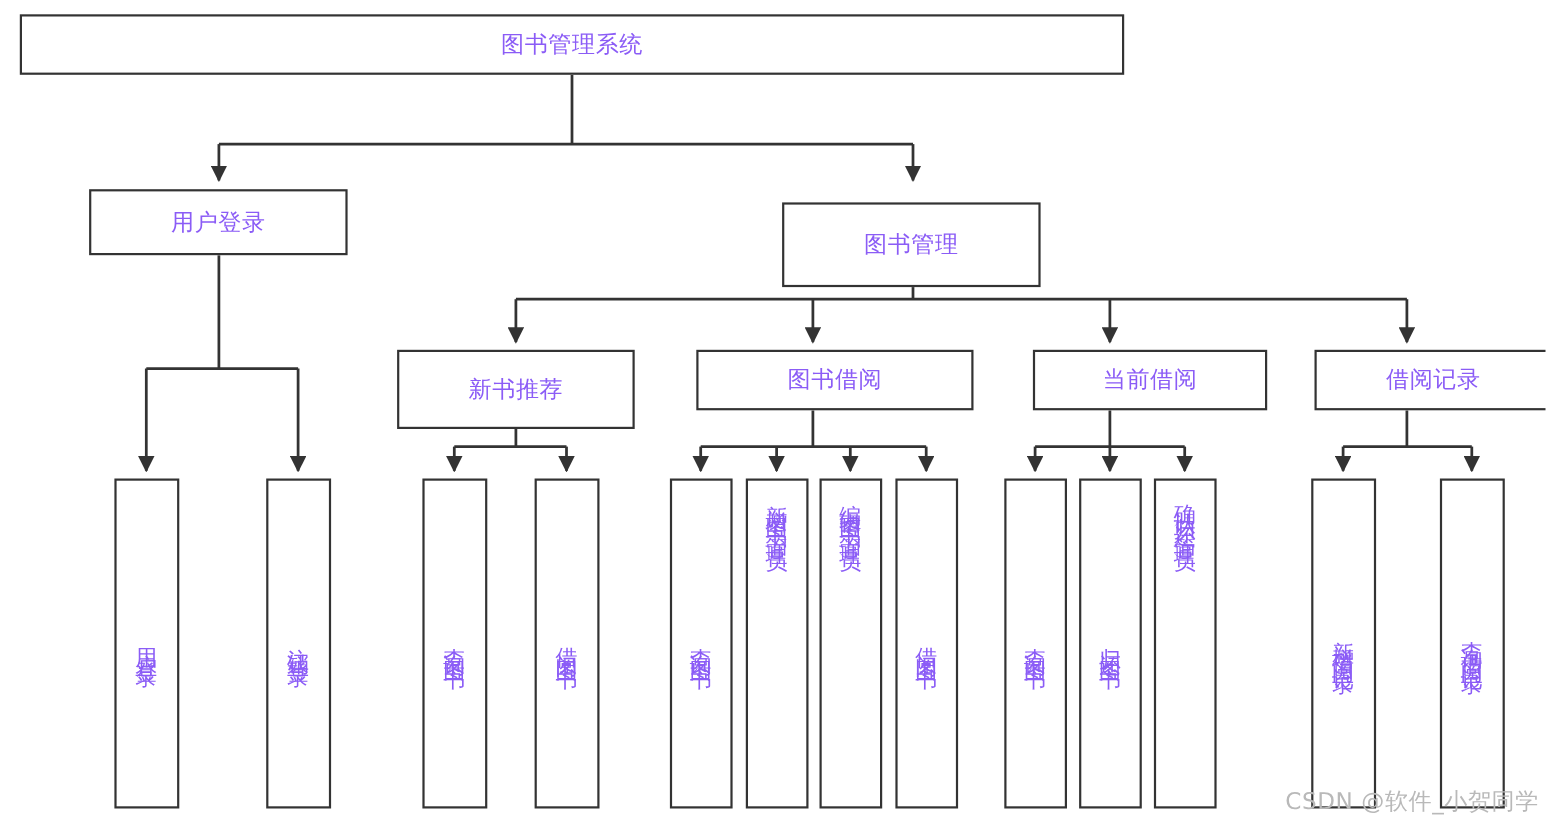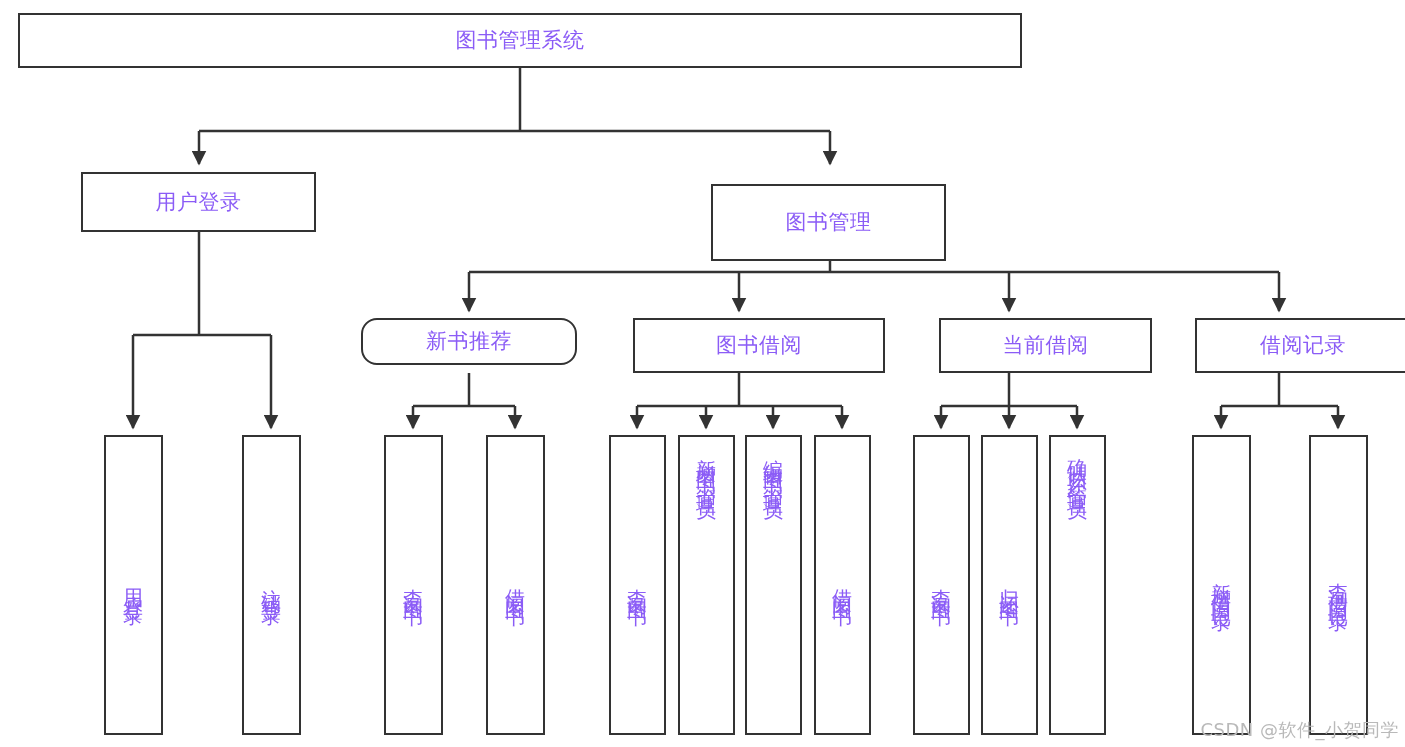--- a/index.html
+++ b/index.html
@@ -61,21 +61,21 @@
     padding-top: 6px;
   }
   .node.leaf.align-mid {
     align-items: center;
     padding-top: 0;
   }
   #watermark {
     position: absolute;
     right: 6px;
     bottom: 5px;
-    font-size: 18px;
+    font-size: 21px;
     color: #b9b9b9;
     letter-spacing: 0.5px;
     white-space: nowrap;
     font-family: "DejaVu Sans", "Liberation Sans", sans-serif;
   }
 </style>
 </head>
 <body>
 
 <div id="diagram-root">
@@ -134,21 +134,21 @@
     <span class="node-label">图书管理系统</span>
   </div>
 
   <div class="node" style="left:81px; top:172px; width:235px; height:60px;">
     <span class="node-label">用户登录</span>
   </div>
   <div class="node" style="left:711px; top:172px; width:235px; height:77px;margin-top:12px;">
     <span class="node-label">图书管理</span>
   </div>
 
-  <div class="node" style="left:361px; top:318px; width:216px; height:47px;border-radius:16px;">
+  <div class="node" style="left:361px; top:318px; width:216px; height:72px;">
     <span class="node-label">新书推荐</span>
   </div>
   <div class="node" style="left:633px; top:318px; width:252px; height:55px;">
     <span class="node-label">图书借阅</span>
   </div>
   <div class="node" style="left:903px; top:318px; width:213px; height:55px;margin-left:36px;">
     <span class="node-label">当前借阅</span>
   </div>
   <div class="node" style="left:1171px; top:318px; width:216px; height:55px;margin-left:24px;">
     <span class="node-label">借阅记录</span>

